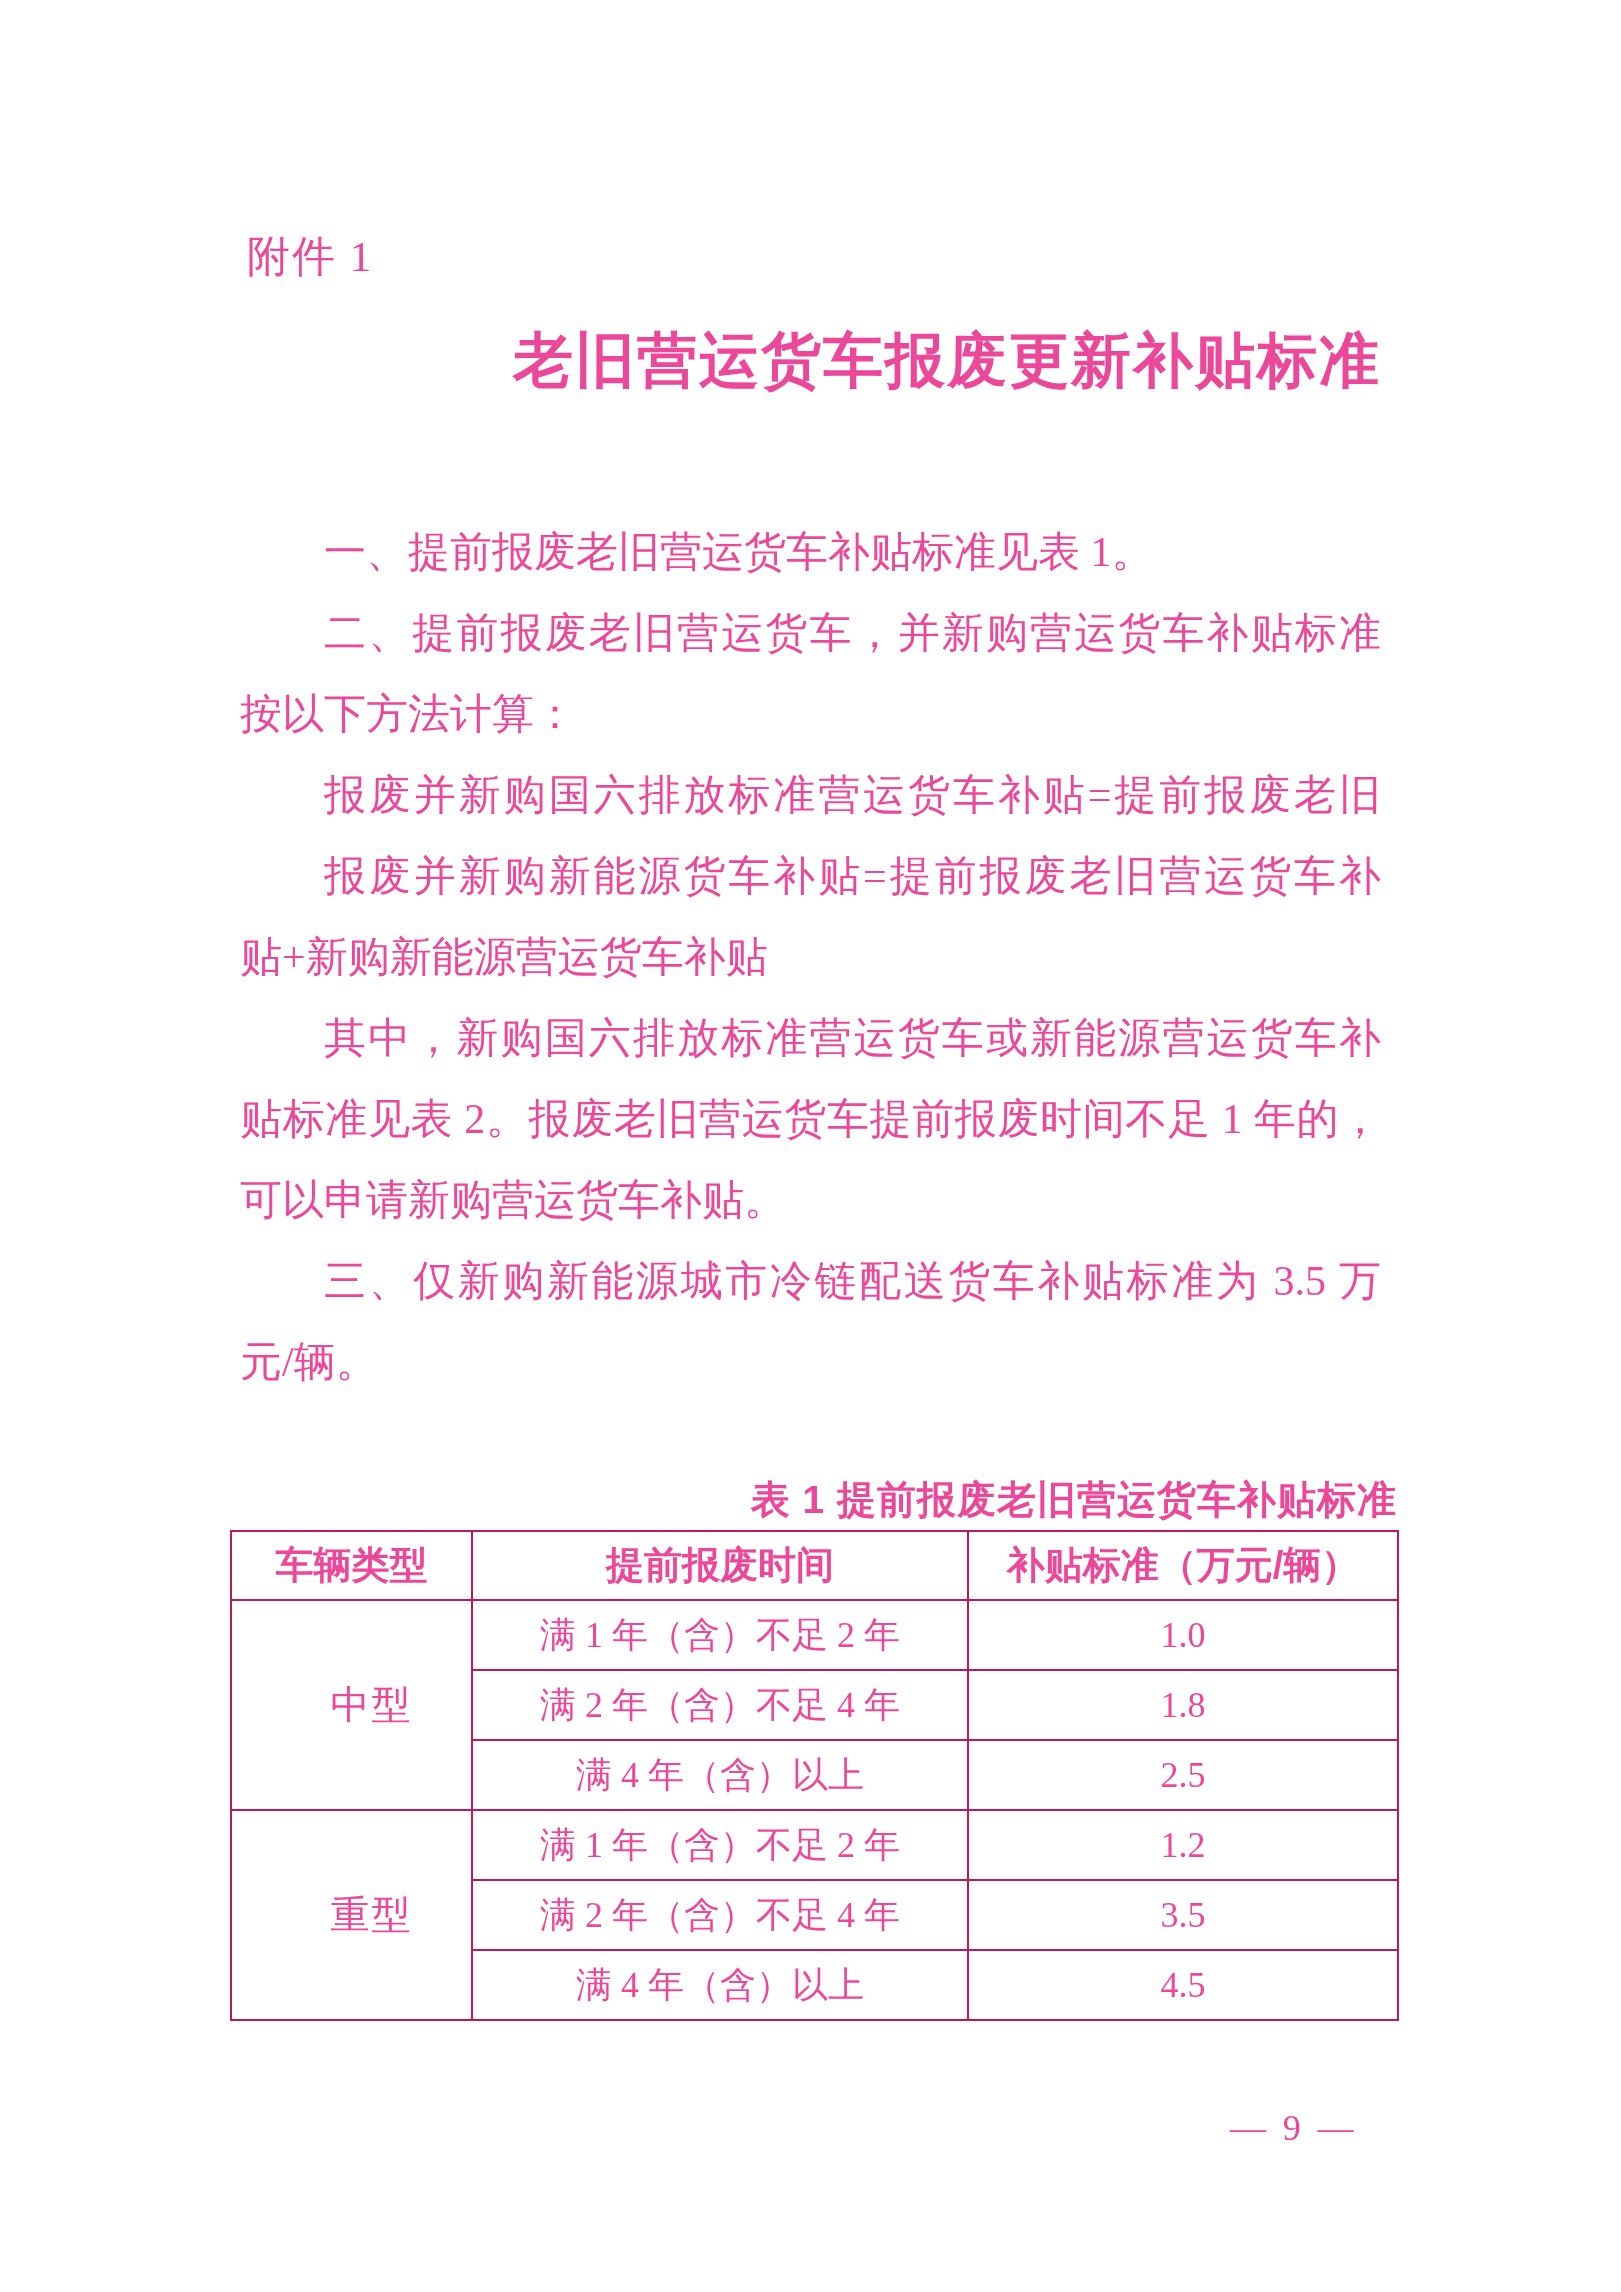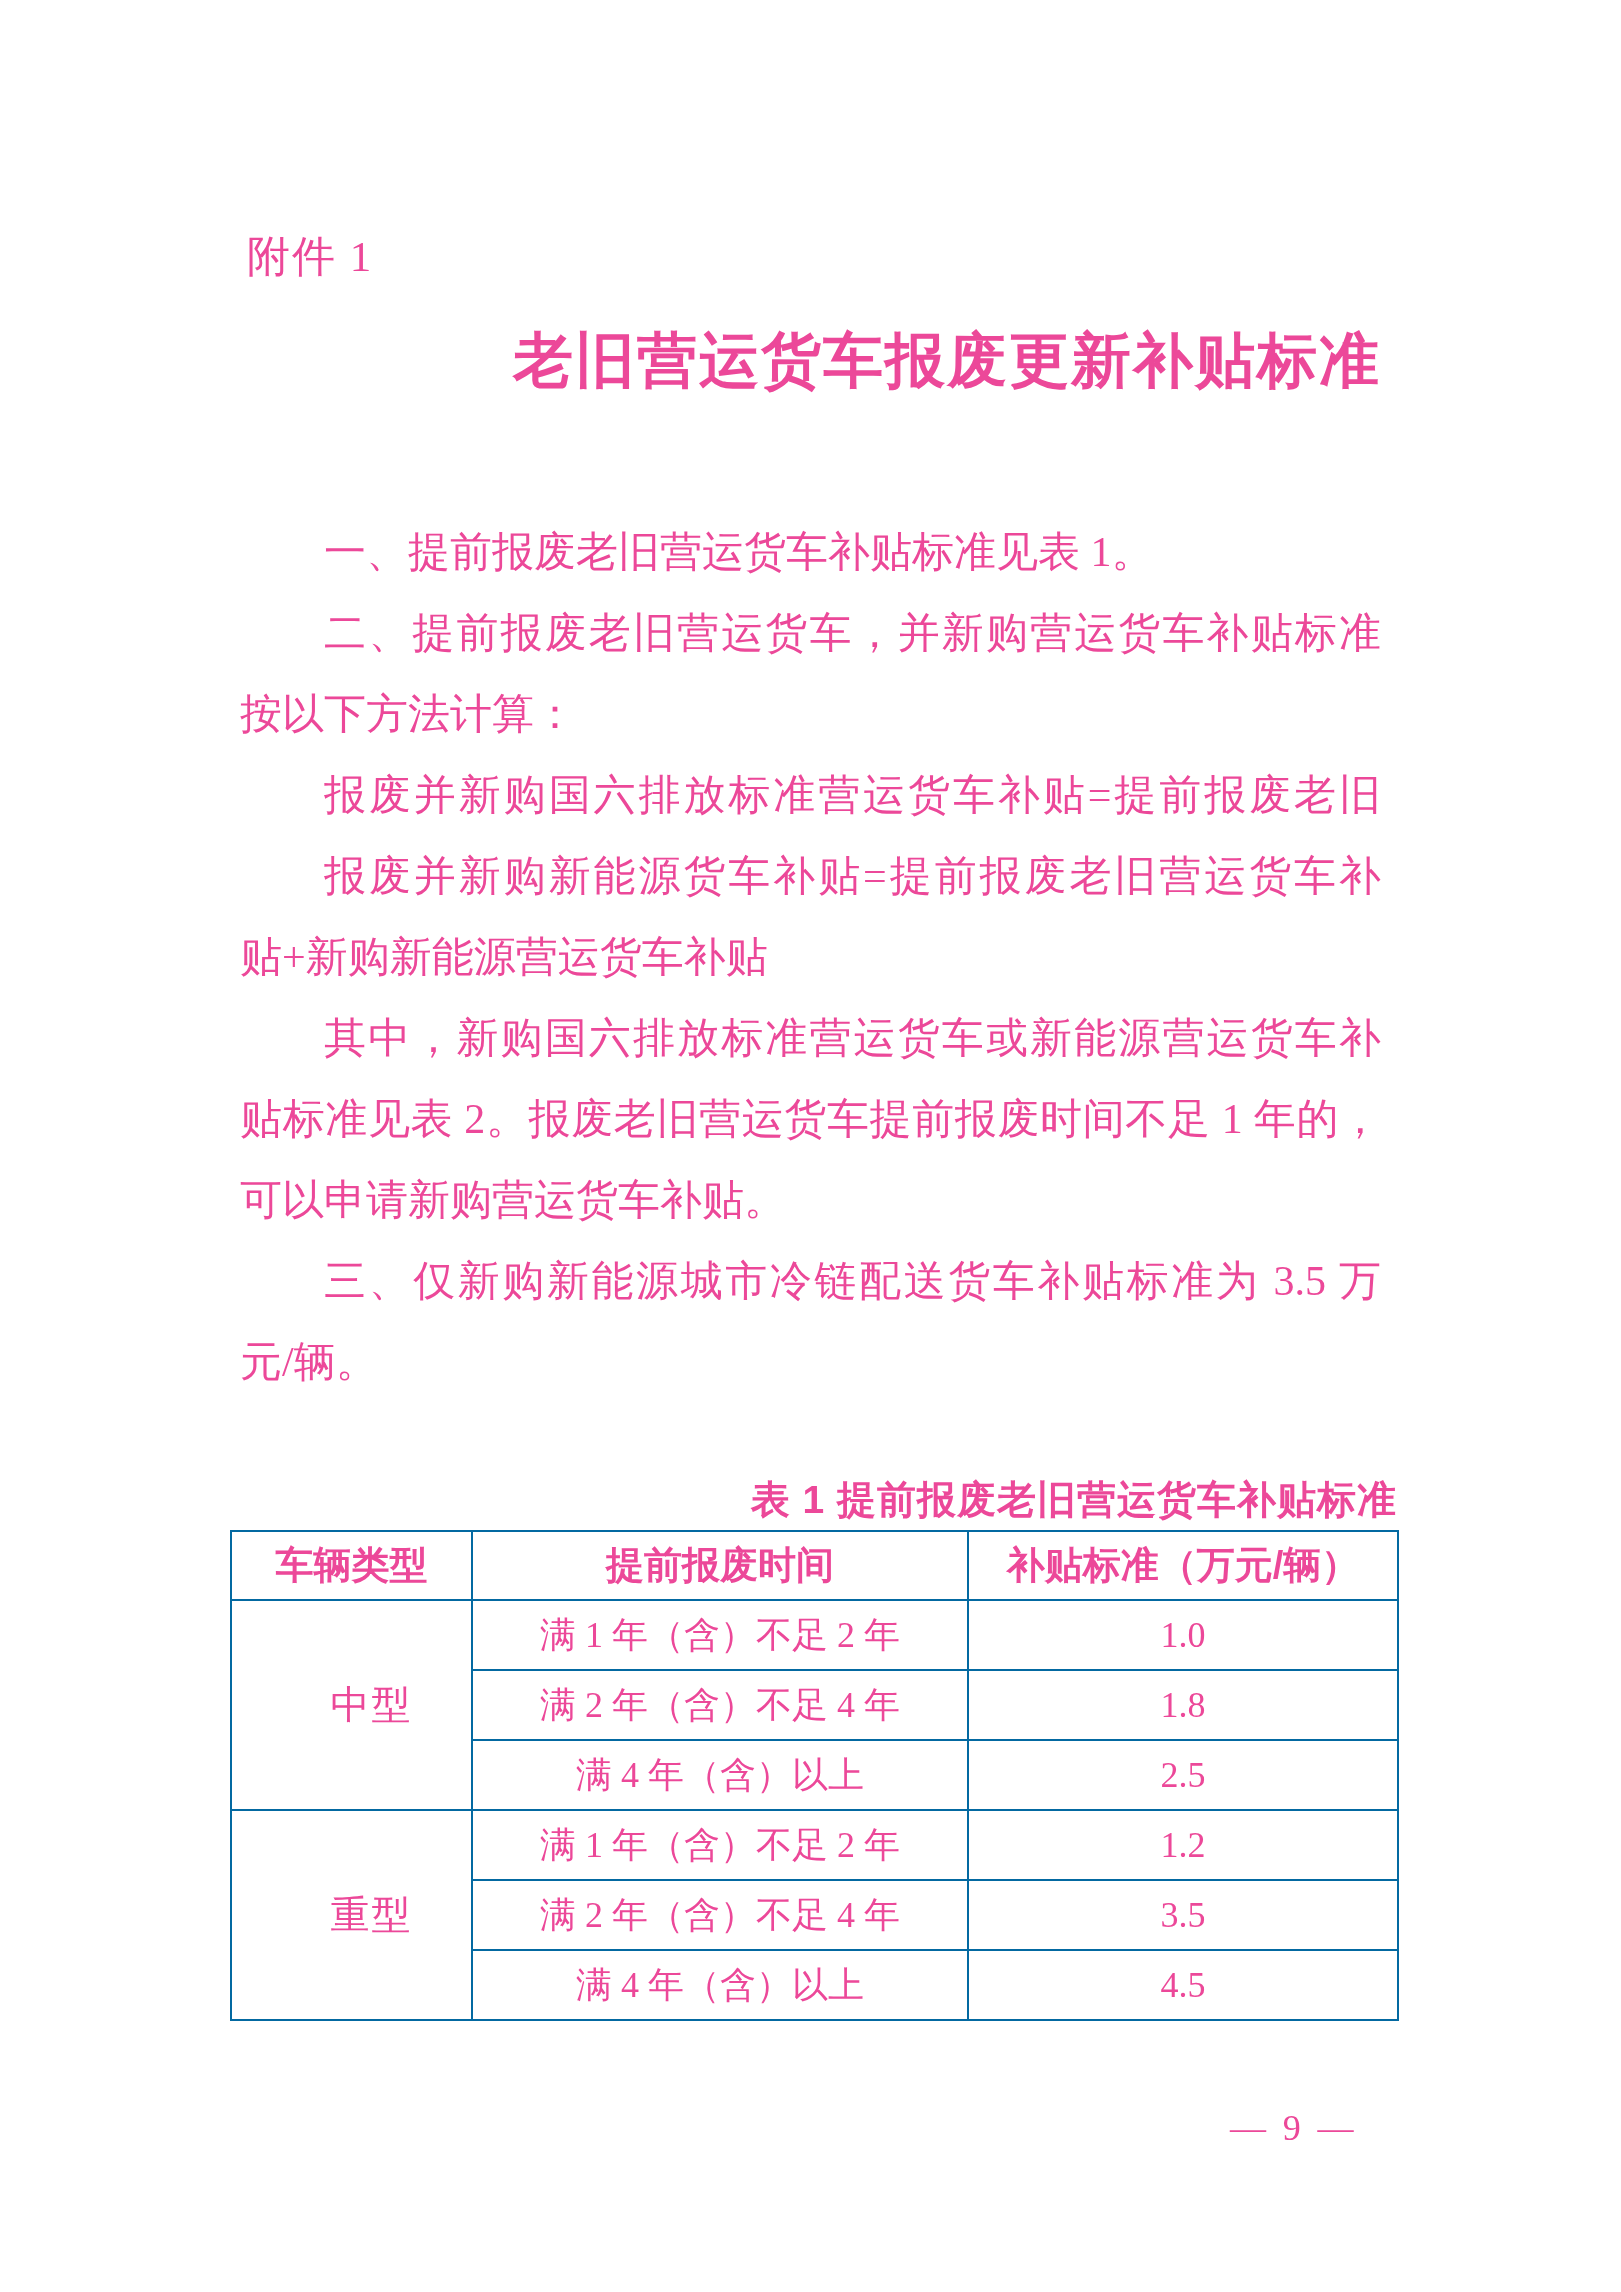--- a/index.html
+++ b/index.html
@@ -62,21 +62,21 @@
   }
   table.subsidy {
     position: absolute;
     left: 230px;
     top: 1530px;
     width: 1167px;
     border-collapse: collapse;
     table-layout: fixed;
   }
   table.subsidy th, table.subsidy td {
-    border: 2px solid #0369a1;
+    border: 2px solid #be185d;
     text-align: center;
     vertical-align: middle;
     padding: 0;
     overflow: hidden;
   }
   table.subsidy tr.head-row { height: 69px; }
   table.subsidy tr.data-row { height: 70px; }
   table.subsidy th {
     font-family: "Liberation Sans", sans-serif;
     font-weight: bold;

